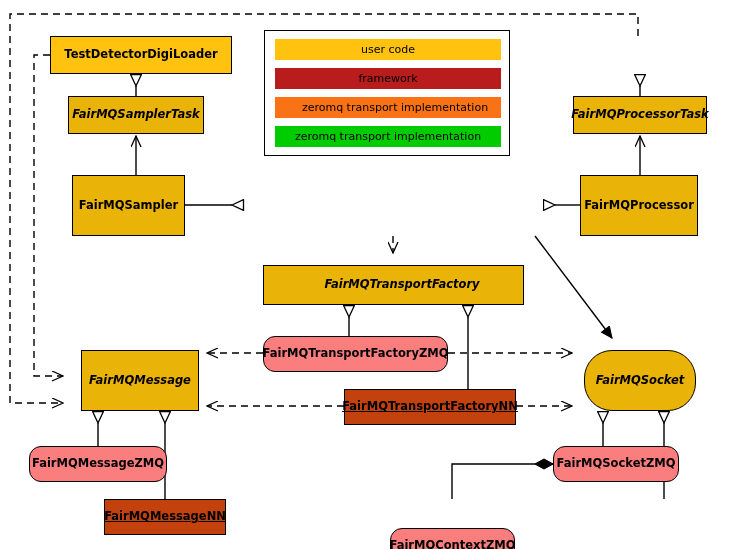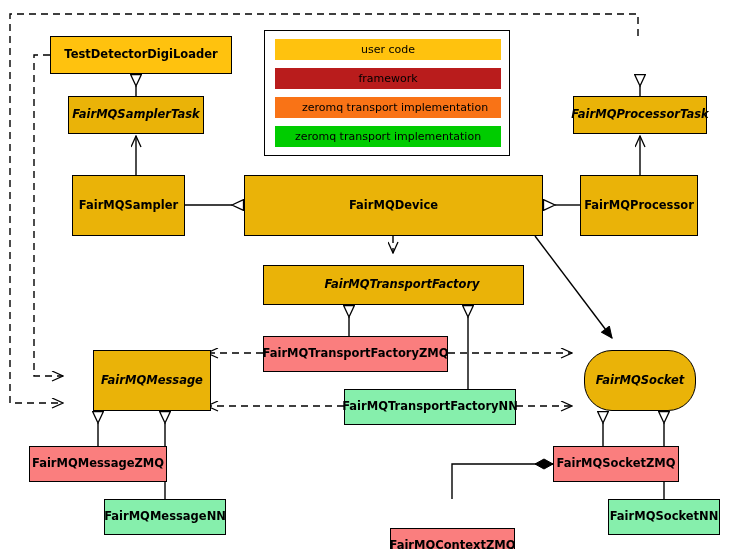--- a/index.html
+++ b/index.html
@@ -3,22 +3,22 @@
 <meta charset="utf-8">
 <style>
   html,body{margin:0;padding:0;background:#ffffff;}
   body{font-family:"DejaVu Sans","Liberation Sans",sans-serif;}
   #canvas{position:relative;width:748px;height:549px;background:#ffffff;overflow:hidden;}
   svg.edges{position:absolute;left:0;top:0;width:748px;height:549px;pointer-events:none;}
   .node{position:absolute;box-sizing:border-box;border:1.4px solid #000;display:flex;align-items:center;justify-content:center;text-align:center;line-height:1.15;}
   .node span{display:block;padding:0 4px;}
   .t-user{background:#FFC20E;}
   .t-frame{background:#eab308;}
-  .t-zmq{background:#FA7E7E;}
-  .t-nn{background:#86efac;}
+  .t-zmq{background:#FA7E7E;border-radius:12px;}
+  .t-nn{background:#c2410c;text-decoration:underline;}
   .bold{font-weight:bold;font-size:11.5px;color:#000;}
   .italic{font-style:italic;font-weight:bold;font-size:11.5px;color:#000;}
   #legend{position:absolute;box-sizing:border-box;border:1.6px solid #000;background:#ffffff;}
   .legend-row{position:absolute;box-sizing:border-box;display:flex;align-items:center;justify-content:center;font-size:11px;color:#000;}
 </style>
 </head>
 <body>
 
 <div id="canvas">
 
@@ -84,52 +84,46 @@
     </div>
   <div class="node t-frame" style="left:68px;top:96px;width:136px;height:38px;">
       <span class="italic">FairMQSamplerTask</span>
     </div>
   <div class="node t-frame" style="left:72px;top:175px;width:113px;height:61px;">
       <span class="bold">FairMQSampler</span>
     </div>
   <div class="node t-frame" style="left:573px;top:96px;width:134px;height:38px;">
       <span class="italic">FairMQProcessorTask</span>
     </div>
-  <div class="node t-frame" style="left:244px;top:175px;width:299px;height:61px;">
-      <span class="bold">FairMQDevice</span>
-    </div>
   <div class="node t-frame" style="left:580px;top:175px;width:118px;height:61px;">
       <span class="bold">FairMQProcessor</span>
     </div>
   <div class="node t-frame" style="left:263px;top:265px;width:261px;height:40px;padding-left:17px;">
       <span class="italic">FairMQTransportFactory</span>
     </div>
   <div class="node t-zmq" style="left:263px;top:336px;width:185px;height:36px;">
       <span class="bold">FairMQTransportFactoryZMQ</span>
     </div>
   <div class="node t-nn" style="left:344px;top:389px;width:172px;height:36px;">
       <span class="bold">FairMQTransportFactoryNN</span>
     </div>
-  <div class="node t-frame" style="left:93px;top:350px;width:118px;height:61px;">
+  <div class="node t-frame" style="left:81px;top:350px;width:118px;height:61px;">
       <span class="italic">FairMQMessage</span>
     </div>
   <div class="node t-frame" style="left:584px;top:350px;width:112px;height:61px;border-radius:28px;">
       <span class="italic">FairMQSocket</span>
     </div>
   <div class="node t-zmq" style="left:29px;top:446px;width:138px;height:36px;justify-content:center;">
       <span class="bold">FairMQMessageZMQ</span>
     </div>
   <div class="node t-nn" style="left:104px;top:499px;width:122px;height:36px;">
       <span class="bold">FairMQMessageNN</span>
     </div>
   <div class="node t-zmq" style="left:553px;top:446px;width:126px;height:36px;">
       <span class="bold">FairMQSocketZMQ</span>
-    </div>
-  <div class="node t-nn" style="left:608px;top:499px;width:112px;height:36px;">
-      <span class="bold">FairMQSocketNN</span>
     </div>
   <div class="node t-zmq" style="left:390px;top:528px;width:125px;height:36px;">
       <span class="bold">FairMQContextZMQ</span>
     </div>
 
   <div id="legend" style="left:264px;top:30px;width:246px;height:126px;">
     <div class="legend-row" style="left:10px;top:8px;width:226px;height:21px;background:#FFC20E;">
         <span>user code</span>
       </div>
     <div class="legend-row" style="left:10px;top:37px;width:226px;height:21px;background:#b91c1c;">

